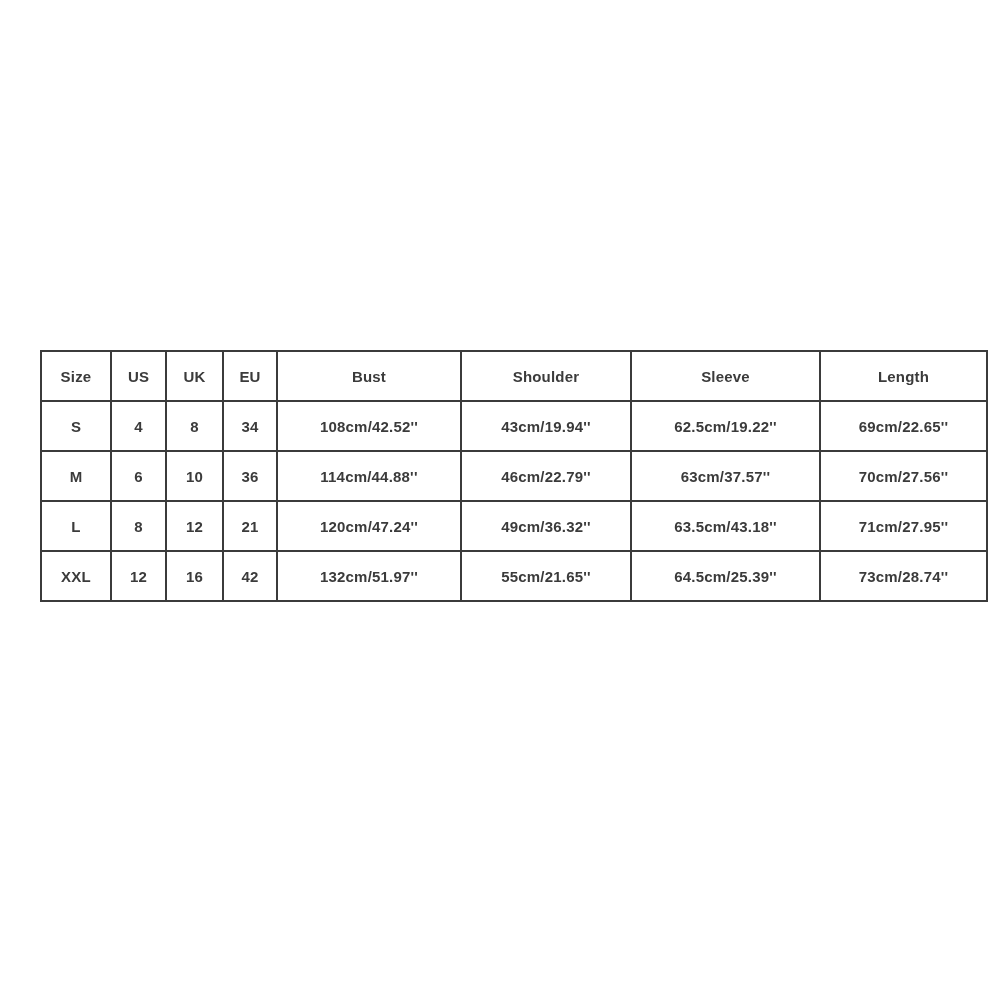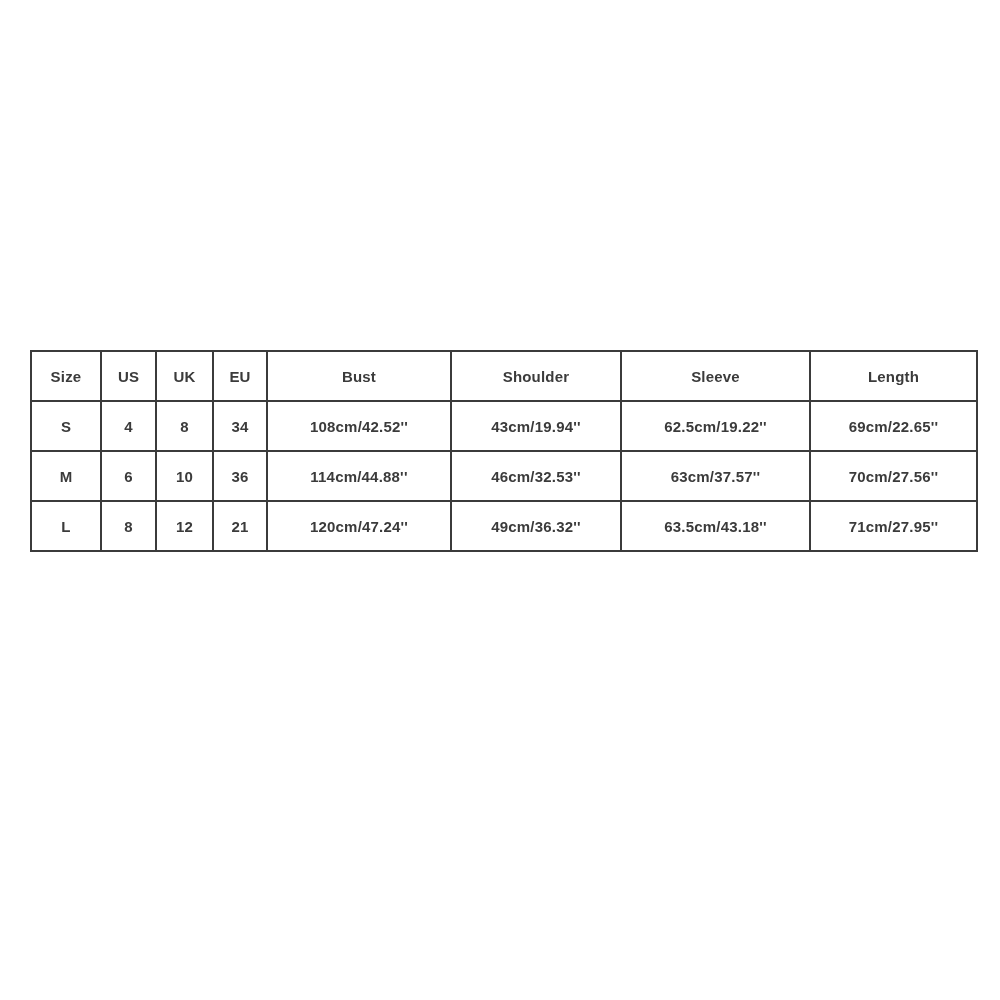--- a/index.html
+++ b/index.html
@@ -11,21 +11,21 @@
     overflow: hidden;
   }
   .canvas {
     position: relative;
     width: 1000px;
     height: 1000px;
     background: #ffffff;
   }
   table.size-chart {
     position: absolute;
-    left: 30px;
+    left: 40px;
     top: 350px;
     width: 946px;
     border-collapse: collapse;
     table-layout: fixed;
   }
   table.size-chart th,
   table.size-chart td {
     border: 2px solid #3b3b3b;
     height: 50px;
     text-align: center;
@@ -76,29 +76,39 @@
           <td>43cm/19.94''</td>
           <td>62.5cm/19.22''</td>
           <td>69cm/22.65''</td>
         </tr>
         <tr>
           <td>M</td>
           <td>6</td>
           <td>10</td>
           <td>36</td>
           <td>114cm/44.88''</td>
-          <td>46cm/32.53''</td>
+          <td>46cm/22.79''</td>
           <td>63cm/37.57''</td>
           <td>70cm/27.56''</td>
         </tr>
         <tr>
           <td>L</td>
           <td>8</td>
           <td>12</td>
           <td>21</td>
           <td>120cm/47.24''</td>
           <td>49cm/36.32''</td>
           <td>63.5cm/43.18''</td>
           <td>71cm/27.95''</td>
         </tr>
+        <tr>
+          <td>XXL</td>
+          <td>12</td>
+          <td>16</td>
+          <td>42</td>
+          <td>132cm/51.97''</td>
+          <td>55cm/21.65''</td>
+          <td>64.5cm/25.39''</td>
+          <td>73cm/28.74''</td>
+        </tr>
       </tbody>
   </table>
 </div>
 
 </body></html>

